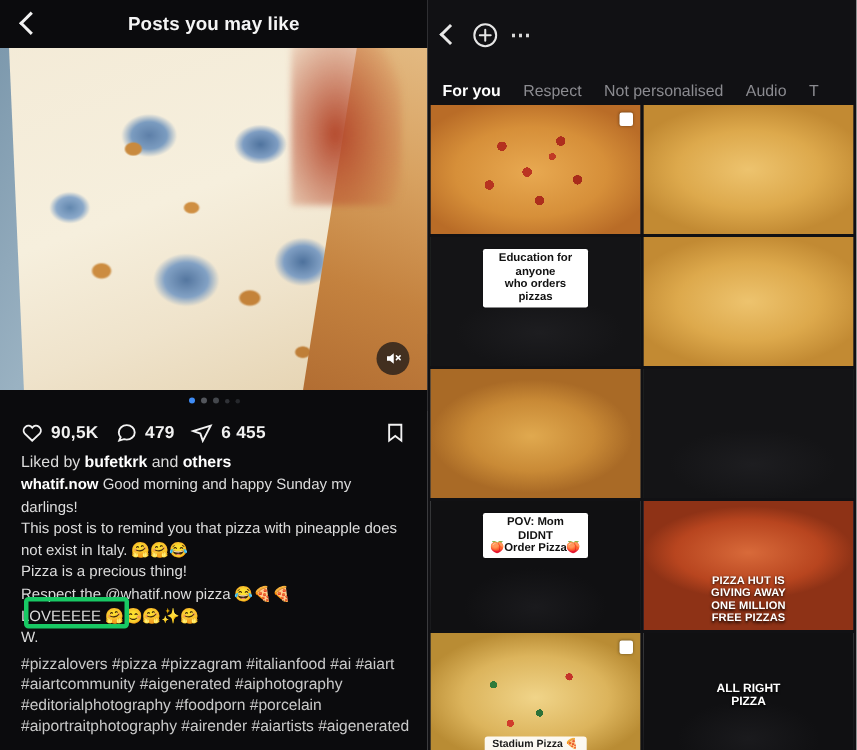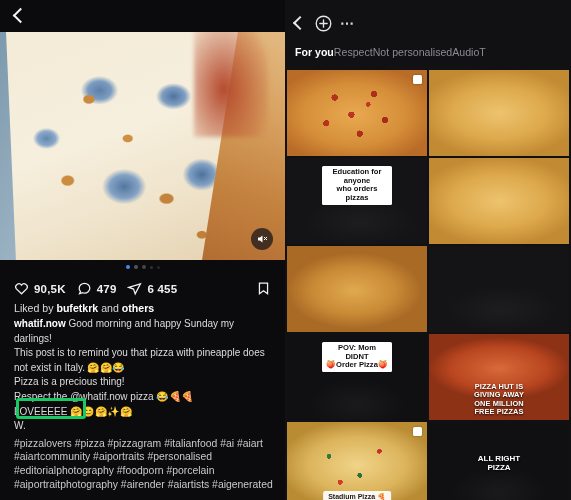--- a/index.html
+++ b/index.html
@@ -144,21 +144,21 @@
   .tt-search svg { width: 12px; height: 12px; flex: 0 0 12px; }
   .tt-query { color: #f0f0f0; font-size: 11.5px; font-weight: bold; }
   .tt-plus { width: 19px; height: 19px; flex: 0 0 19px; cursor: pointer; }
   .tt-plus svg { width: 19px; height: 19px; display: block; }
   .tt-more {
     flex: 0 0 16px; color: #d8d8d8; font-size: 14px; letter-spacing: 1px;
     line-height: 10px; cursor: pointer; font-weight: bold;
   }
 
   .tt-tabs {
-    display: flex; align-items: flex-start; 
+    display: flex; align-items: flex-end; gap: 15px;
     padding: 0 10px; height: 22px; overflow: hidden;
     background: #111114;
   }
   .tt-tab {
     color: #8b8b90; font-size: 10.6px; white-space: nowrap; cursor: pointer;
     padding-bottom: 1px;
   }
   .tt-tab.active { color: #ffffff; font-weight: bold; }
 
   .tt-grid {
@@ -255,20 +255,21 @@
 </style>
 </head>
 <body>
 
 <div class="stage">
 
   <div class="left-panel">
 
     <div class="ig-header">
       <div class="back-chev"></div>
+      <div class="ig-title">Posts you may like</div>
     </div>
 
     <div class="photo-wrap">
       <div class="photo-bg"></div>
       <div class="slice"></div>
       <div class="crust"></div>
       <div class="sauce"></div>
       <div class="mute-btn">
         <svg viewBox="0 0 24 24" fill="#ffffff" aria-hidden="true">
           <path d="M4 9v6h4l5 4V5L8 9H4z"></path>
@@ -322,21 +323,21 @@
         <span class="cap-line">not exist in Italy. 🤗🤗😂</span>
         <span class="cap-line">Pizza is a precious thing!</span>
         <span class="cap-line">Respect the @whatif.now pizza 😂🍕🍕</span>
         <span class="cap-line">LOVEEEEE 🤗😊🤗✨🤗</span>
         <span class="cap-line">W.</span>
       </div>
     </div>
 
     <div class="tags">
       <span class="tline">#pizzalovers #pizza #pizzagram #italianfood #ai #aiart</span>
-      <span class="tline">#aiartcommunity #aiportraits #personalised</span>
+      <span class="tline">#aiartcommunity #aigenerated #aiphotography</span>
       <span class="tline">#editorialphotography #foodporn #porcelain</span>
       <span class="tline">#aiportraitphotography #airender #aiartists #aigenerated</span>
 
     </div>
 
     <div class="greenbox" id="gb-left"></div>
   </div>
 
   <div class="right-panel">
 

